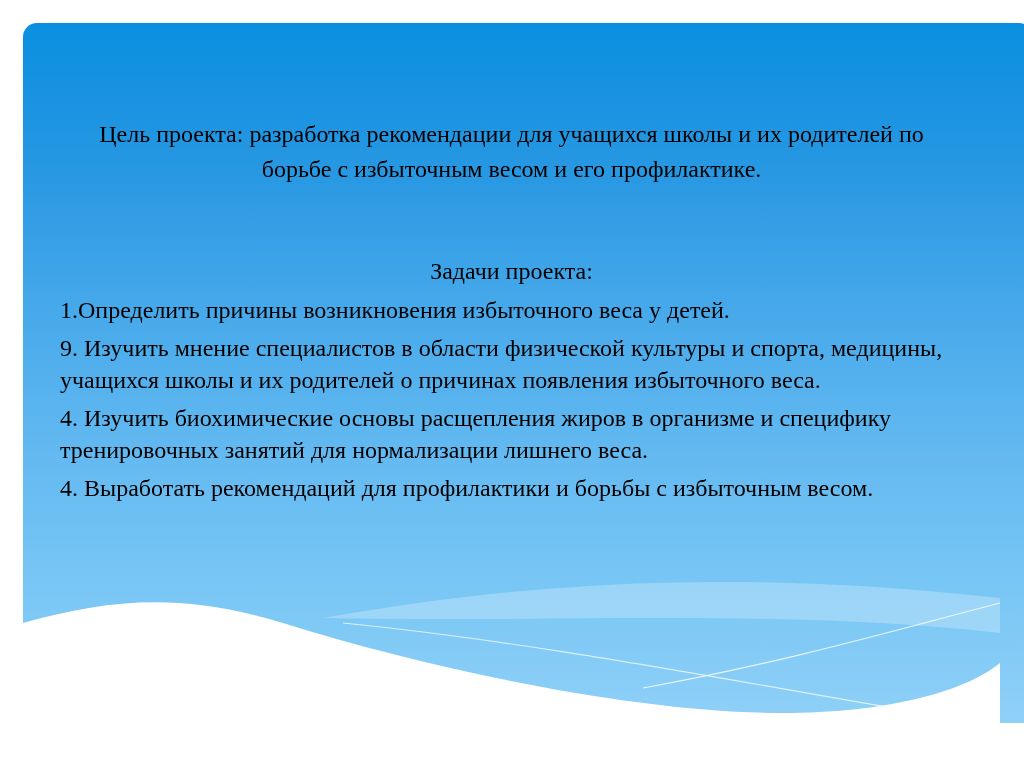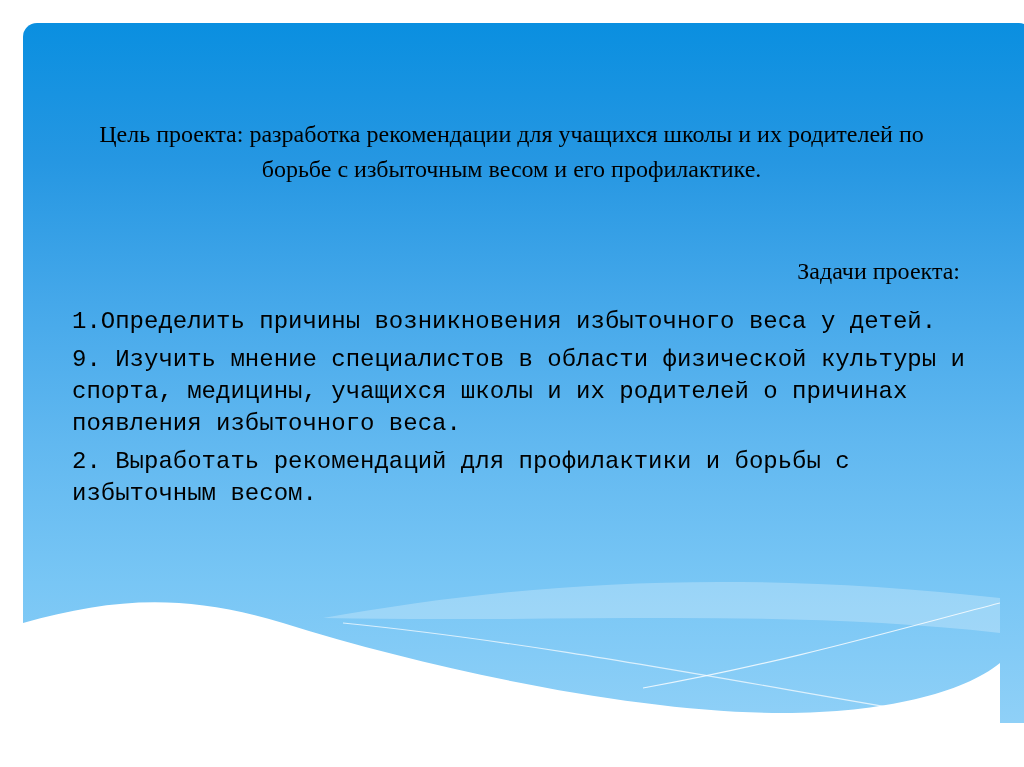--- a/index.html
+++ b/index.html
@@ -9,39 +9,40 @@
     border-radius:14px 14px 0 0; overflow:hidden;
     background:linear-gradient(180deg, #0a8fe0 0%, #2697e2 20%, #45a8ea 40%, #61b8f0 60%, #78c6f5 80%, #8fd0f7 100%);
   }
   .wave { position:absolute; left:0; top:0; width:977px; height:700px; }
   .content { position:absolute; left:0; top:0; width:977px; height:700px; color:#000; }
   .goal {
     position:absolute; left:40px; top:94px; width:897px; text-align:center;
     font-size:24px; line-height:35px;
   }
   .tasks-title {
-    position:absolute; left:40px; top:232px; width:897px; text-align:right;
+    position:absolute; left:40px; top:232px; width:897px; text-align:center;
     font-size:24px; line-height:32px;
   }
-  .tasks { position:absolute; left:37px; top:271px; width:900px; margin:12px; padding:0; list-style:none;font-family:Liberation Mono, monospace; }
+  .tasks { position:absolute; left:37px; top:271px; width:900px; margin:0; padding:0; list-style:none; }
   .tasks li { font-size:24px; line-height:32px; margin-bottom:6px; }
 </style>
 </head>
 <body>
 
 <div class="slide">
   <svg class="wave" viewBox="0 0 977 700" preserveAspectRatio="none">
     <path d="M0,600 C90,575 160,570 260,600 C420,650 620,690 760,690 C860,690 940,670 977,640 L977,700 L0,700 Z" fill="#ffffff"></path>
     <path d="M300,595 C500,560 700,545 977,575 L977,610 C760,585 540,600 300,595 Z" fill="#ffffff" opacity="0.25"></path>
     <path d="M620,665 C760,640 880,605 977,580" stroke="#ffffff" stroke-width="1.2" fill="none" opacity="0.8"></path>
     <path d="M320,600 C520,620 720,660 900,690" stroke="#ffffff" stroke-width="1.2" fill="none" opacity="0.7"></path>
   </svg>
 
   <div class="content">
     <div class="goal">Цель проекта: разработка рекомендации для учащихся школы и их родителей по борьбе с избыточным весом и его профилактике.</div>
     <div class="tasks-title">Задачи проекта:</div>
     <ul class="tasks">
       <li>1.Определить причины возникновения избыточного веса у детей.</li>
       <li>9. Изучить мнение специалистов в области физической культуры и спорта, медицины, учащихся школы и их родителей  о причинах появления избыточного веса.</li>
-      <li>2. Выработать рекомендаций для профилактики и борьбы с избыточным весом.</li>
+      <li>4. Изучить биохимические основы расщепления жиров в организме и специфику тренировочных занятий для нормализации лишнего веса.</li>
+      <li>4. Выработать рекомендаций для профилактики и борьбы с избыточным весом.</li>
     </ul>
   </div>
 </div>
 
 </body></html>

